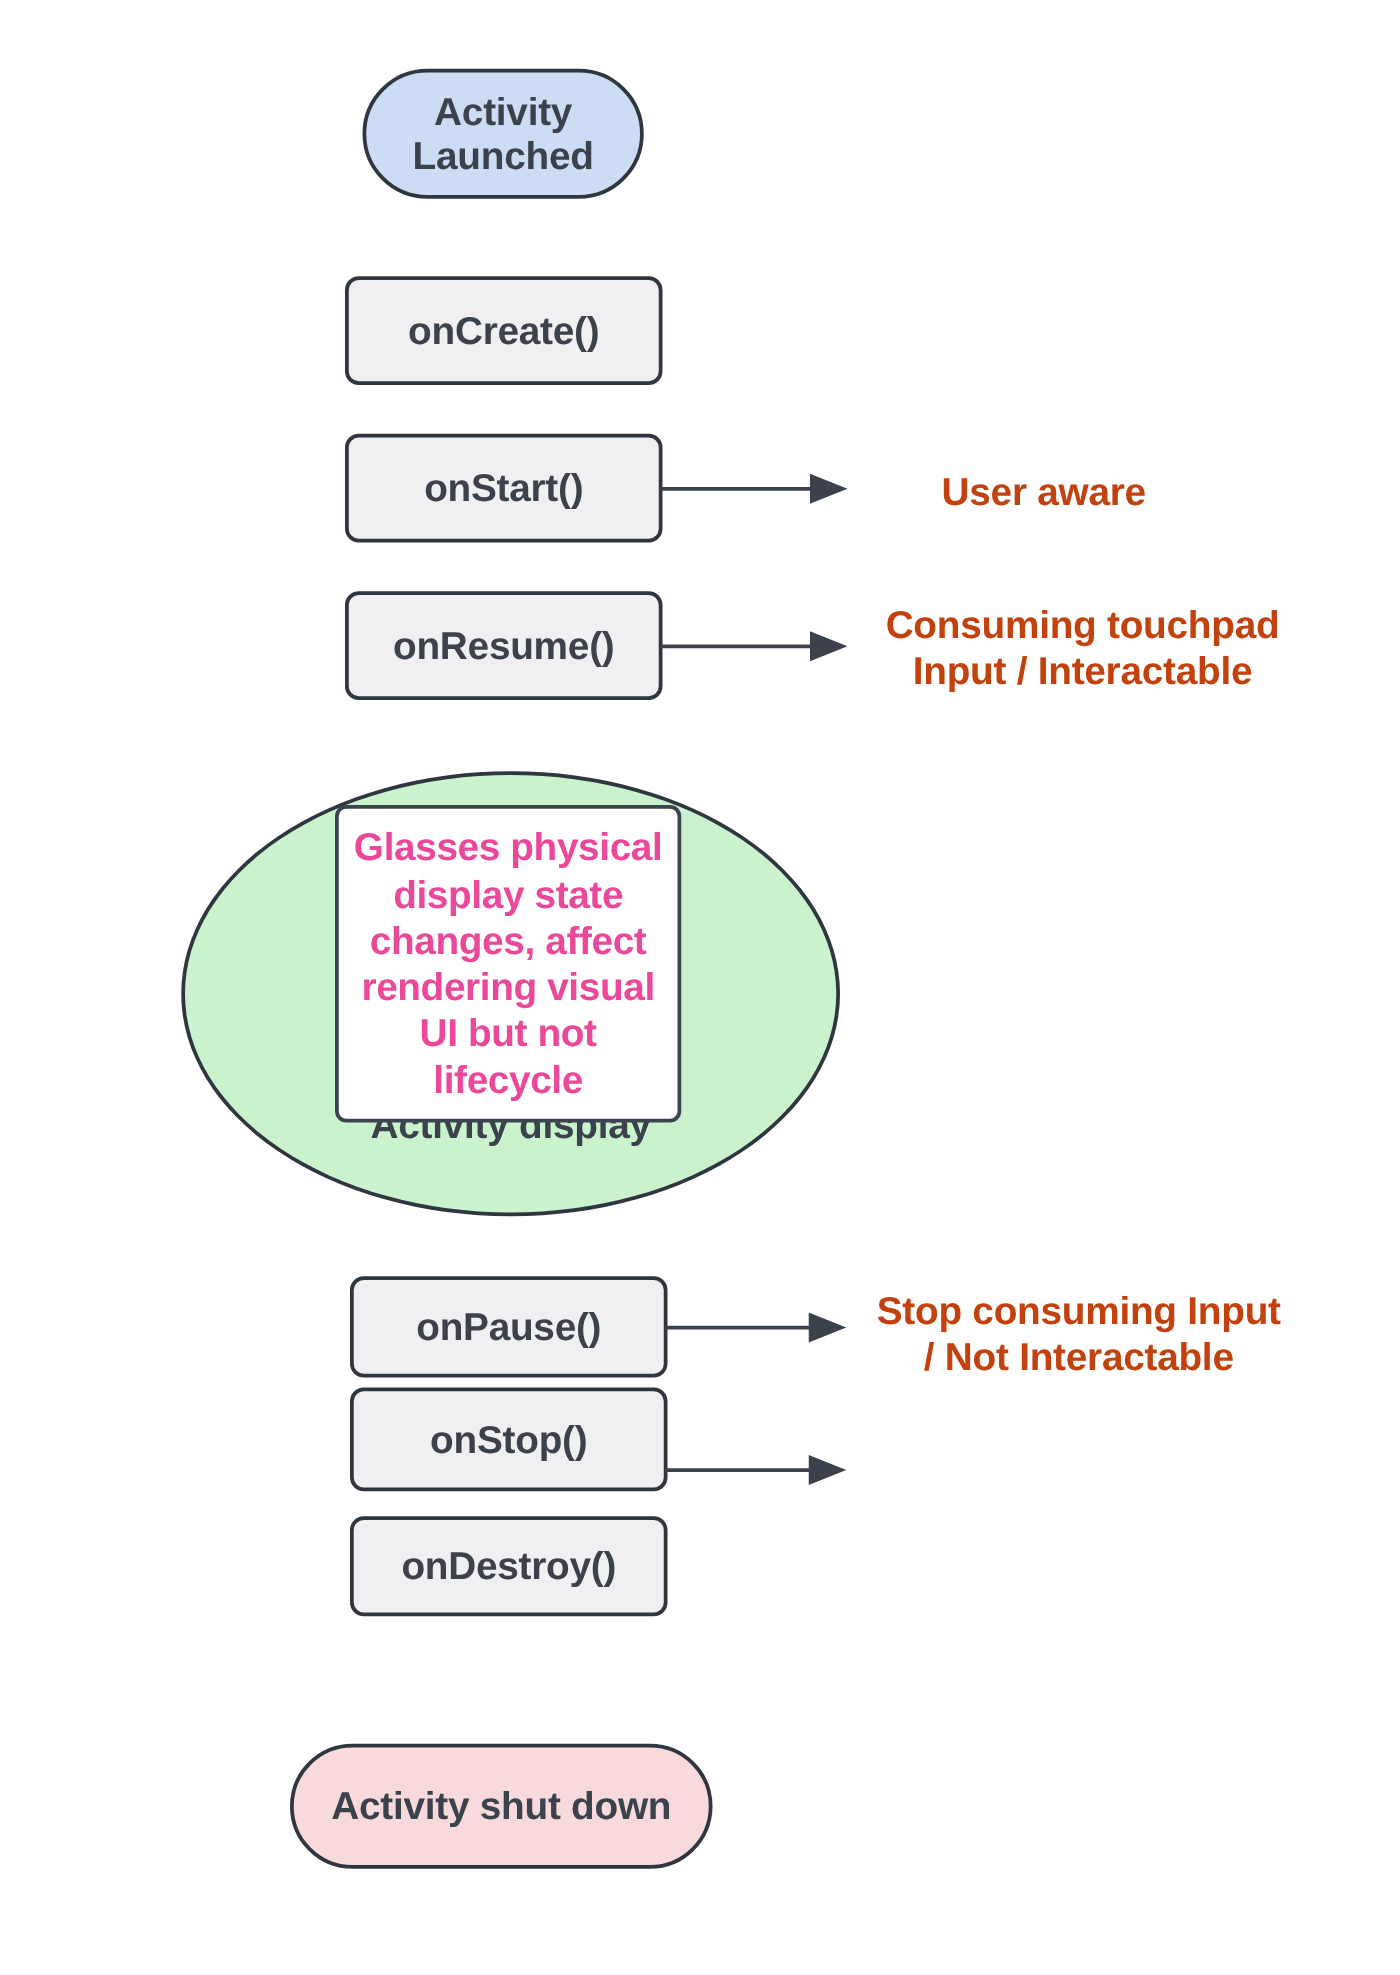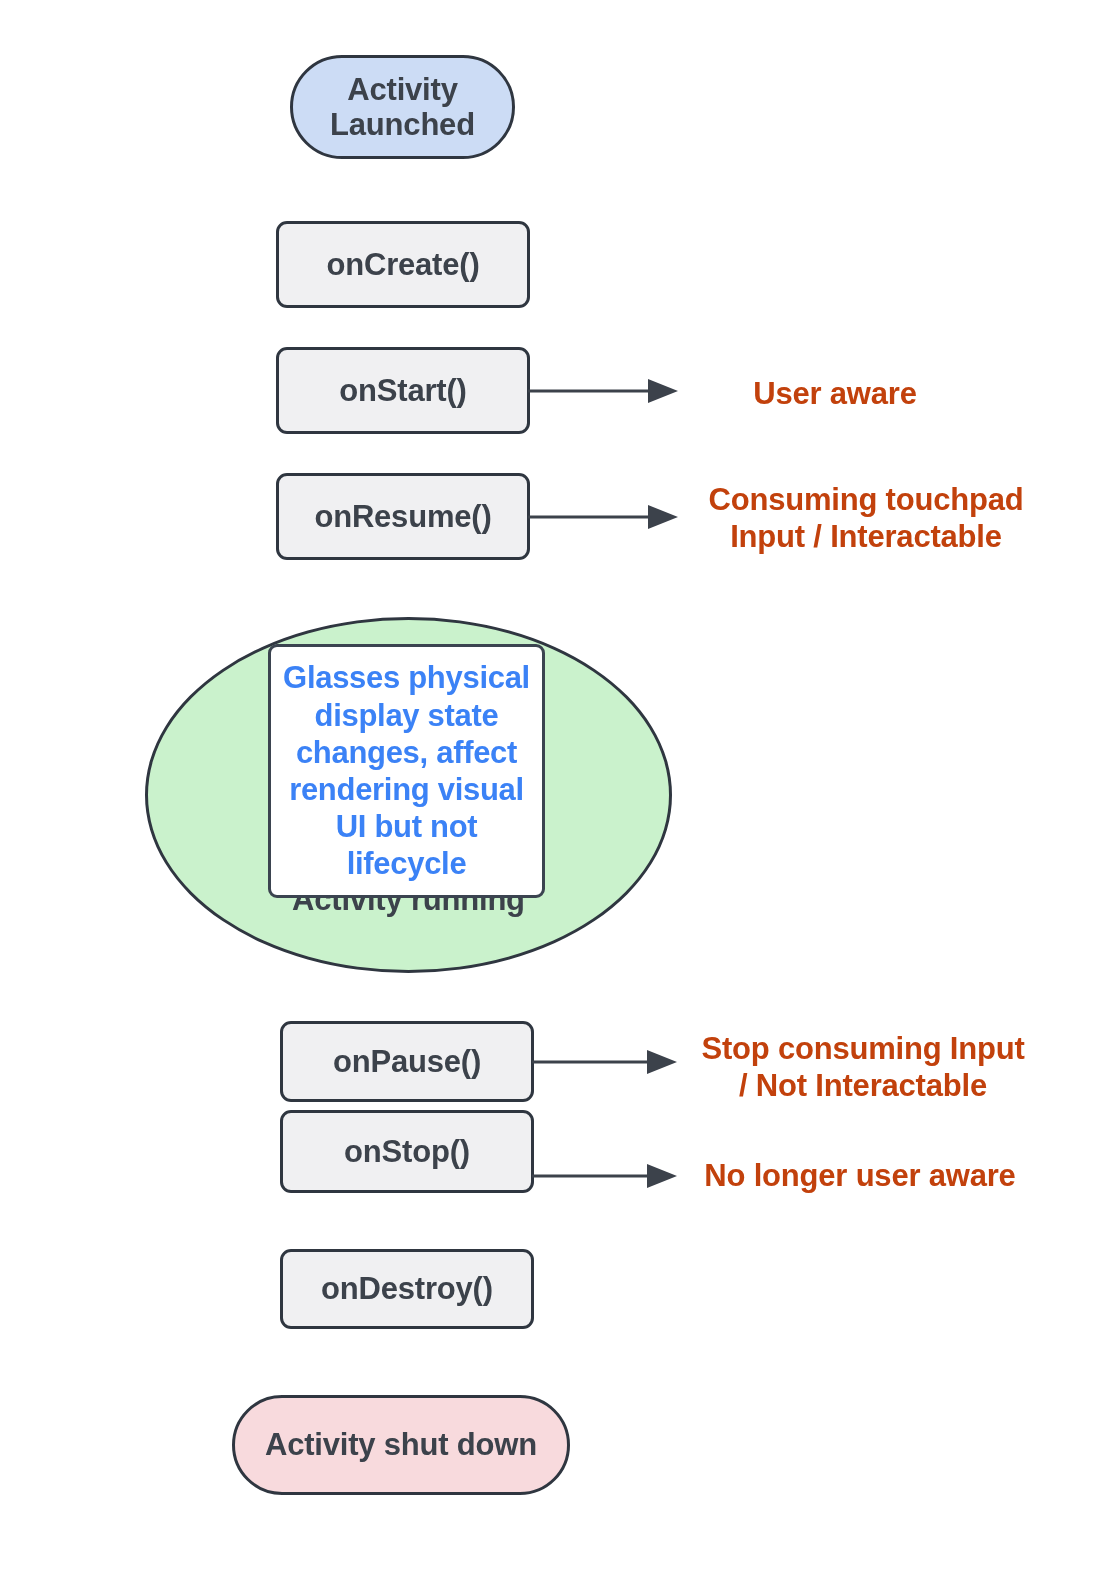--- a/index.html
+++ b/index.html
@@ -70,21 +70,21 @@
   .innerbox {
     position: absolute;
     box-sizing: border-box;
     background: #ffffff;
     border: 3px solid #3b4450;
     border-radius: 9px;
     display: flex;
     align-items: center;
     justify-content: center;
     text-align: center;
-    color: #3b82f6;
+    color: #ec4899;
     font-weight: bold;
     font-size: 31px;
     line-height: 1.2;
     padding: 6px 10px;
     letter-spacing: -0.3px;
   }
 
   
   .sidetext {
     position: absolute;
@@ -137,21 +137,21 @@
 
   <svg class="arrow" style="left:528px; top:502px; width:150px; height:30px;" viewBox="0 0 150 30">
     <line x1="0" y1="15" x2="126" y2="15" stroke="#3c424b" stroke-width="3"></line>
     <polygon points="120,3 150,15 120,27" fill="#3c424b"></polygon>
   </svg>
 
   <div class="sidetext" style="left:698px; top:481px; width:336px;">Consuming touchpad
 Input / Interactable</div>
 
   <div class="ellipse" style="left:145px; top:617px; width:527px; height:356px;">
-    <div class="ellipse-label" style="top:262px;">Activity running</div>
+    <div class="ellipse-label" style="top:262px;">Activity display</div>
   </div>
 
   <div class="innerbox" style="left:268px; top:644px; width:277px; height:254px;">Glasses physical display state changes, affect rendering visual UI but not lifecycle</div>
 
   <div class="node lcbox" style="left:280px; top:1021px; width:254px; height:81px;">
     <span>onPause()</span>
   </div>
 
   <svg class="arrow" style="left:532px; top:1047px; width:145px; height:30px;" viewBox="0 0 145 30">
     <line x1="0" y1="15" x2="121" y2="15" stroke="#3c424b" stroke-width="3"></line>
@@ -163,23 +163,22 @@
 
   <div class="node lcbox" style="left:280px; top:1110px; width:254px; height:83px;">
     <span>onStop()</span>
   </div>
 
   <svg class="arrow" style="left:532px; top:1161px; width:145px; height:30px;" viewBox="0 0 145 30">
     <line x1="0" y1="15" x2="121" y2="15" stroke="#3c424b" stroke-width="3"></line>
     <polygon points="115,3 145,15 115,27" fill="#3c424b"></polygon>
   </svg>
 
-  <div class="sidetext" style="left:690px; top:1157px; width:340px;">No longer user aware</div>
 
-  <div class="node lcbox" style="left:280px; top:1249px; width:254px; height:80px;">
+  <div class="node lcbox" style="left:280px; top:1213px; width:254px; height:80px;">
     <span>onDestroy()</span>
   </div>
 
   <div class="node pill pink" style="left:232px; top:1395px; width:338px; height:100px;">
     <span>Activity shut down</span>
   </div>
 
 </div>
 
 </body></html>

